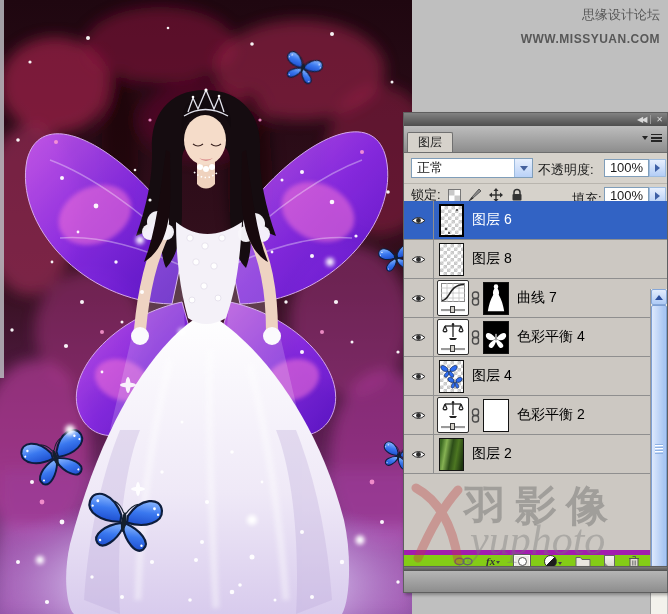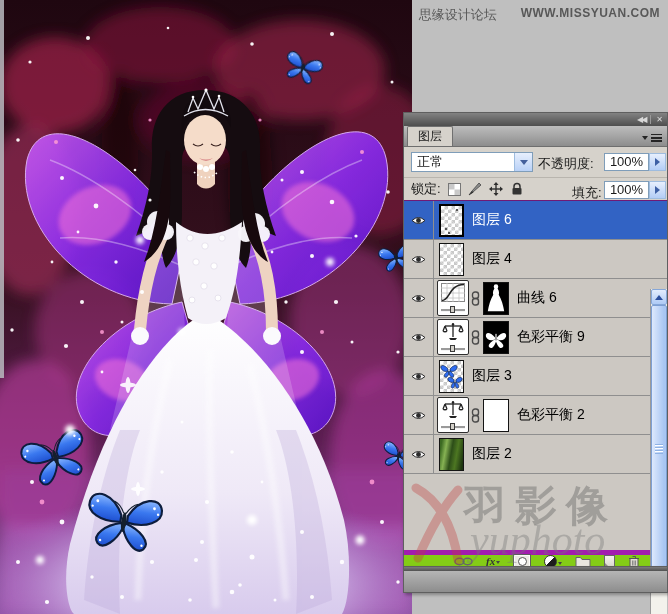--- a/index.html
+++ b/index.html
@@ -4,31 +4,31 @@
 <style>
   html,body{margin:0;padding:0;background:#888;}
   .stage{position:relative;width:668px;height:614px;background:#bfbfbf;overflow:hidden;
          font-family:"Liberation Sans",sans-serif;-webkit-font-smoothing:none;}
   
   .photo{position:absolute;left:0;top:0;z-index:0;display:block;}
   .edge-strip{position:absolute;left:0;top:0;width:4px;height:378px;background:rgba(186,186,192,.85);z-index:1;}
   .photo-number{position:absolute;left:112px;top:549px;z-index:1;font-size:40px;font-weight:bold;
                 letter-spacing:3px;color:rgba(255,255,255,.20);font-family:"DejaVu Sans",sans-serif;}
   
-  .site-credit{position:absolute;top:6px;right:8px;display:flex;gap:24px;align-items:flex-start;color:#585858;z-index:1;}
+  .site-credit{position:absolute;top:6px;right:8px;display:flex;gap:8px;align-items:flex-end;color:#585858;z-index:1;flex-direction:column;}
   .site-name{font-size:13px;}
   .site-url{font-size:12px;font-weight:bold;letter-spacing:.5px;}
   
   .layers-panel{position:absolute;left:403px;top:112px;width:265px;height:457px;background:#d6d2cb;
                 border:1px solid #5f5f5f;box-sizing:border-box;z-index:3;box-shadow:2px 3px 4px rgba(0,0,0,.35);}
   .ptitle{height:13px;background:linear-gradient(#828282,#4e4e4e);display:flex;justify-content:flex-end;
           align-items:center;gap:5px;padding:0 4px;color:#d9d9d9;font-size:8px;line-height:13px;}
   .ptitle .sep{width:1px;height:9px;background:#9a9a9a;}
   .collapse{letter-spacing:-2px;}
-  .tabbar{height:21px;background:linear-gradient(#bdbdbd,#8d8d8d);border-bottom:1px solid #6e6e6e;
+  .tabbar{height:27px;background:linear-gradient(#bdbdbd,#8d8d8d);border-bottom:1px solid #6e6e6e;
           display:flex;align-items:flex-end;padding-left:3px;box-sizing:border-box;position:relative;}
   .tab{height:19px;line-height:19px;padding:0 10px;background:#d6d2cb;border:1px solid #707070;border-bottom:none;
        border-radius:2px 2px 0 0;font-size:12px;color:#1c1c1c;}
   .panel-menu{position:absolute;right:5px;top:6px;display:flex;align-items:center;gap:3px;cursor:default;}
   .pm-tri{width:0;height:0;border:3.5px solid transparent;border-top:4.5px solid #252525;margin-top:4px;}
   .pm-bars{width:11px;height:8px;background:repeating-linear-gradient(#252525 0 1.5px,transparent 1.5px 3.2px);}
   
   .controls{position:relative;height:53px;border-bottom:1px solid #701a75;font-size:13px;color:#1a1a1a;}
   .controls::after{content:"";position:absolute;left:0;right:0;top:30px;border-top:1px solid #b9b5ae;}
   .dropdown{position:absolute;left:7px;top:5px;width:122px;height:20px;background:#fff;border:1px solid #7f9db9;
@@ -453,21 +453,21 @@
 
 
       <div class="lrow">
         <div class="eyecell">
           <svg width="15" height="11" viewBox="0 0 15 11">
               <path d="M1,5.5 Q7.5,-0.5 14,5.5 Q7.5,11.5 1,5.5 Z" fill="#f8f8f8" stroke="#2b2b2b"></path>
               <circle cx="7.5" cy="5.5" r="2.4" fill="#2b2b2b"></circle>
             </svg>
         </div>
         <div class="thumb checker"></div>
-        <span class="lname">图层 4</span>
+        <span class="lname">图层 8</span>
       </div>
 
       <div class="lrow">
         <div class="eyecell">
           <svg width="15" height="11" viewBox="0 0 15 11">
               <path d="M1,5.5 Q7.5,-0.5 14,5.5 Q7.5,11.5 1,5.5 Z" fill="#f8f8f8" stroke="#2b2b2b"></path>
               <circle cx="7.5" cy="5.5" r="2.4" fill="#2b2b2b"></circle>
             </svg>
         </div>
         <div class="adjthumb">
@@ -481,21 +481,21 @@
         <svg class="chain" width="9" height="15" viewBox="0 0 9 15">
             <rect x="1.5" y="1" width="6" height="6.5" rx="2.5" fill="none" stroke="#4a4a4a" stroke-width="1.4"></rect>
             <rect x="1.5" y="7.5" width="6" height="6.5" rx="2.5" fill="none" stroke="#4a4a4a" stroke-width="1.4"></rect>
           </svg>
         <div class="maskthumb">
           <svg width="24" height="31" viewBox="0 0 26 34">
               <path d="M13,4 C10,7 9,10 10,13 C7,18 5,25 4,31 L22,31 C21,25 19,18 16,13 C17,10 16,7 13,4 Z" fill="#fff"></path>
               <circle cx="13" cy="4" r="2.5" fill="#fff"></circle>
             </svg>
         </div>
-        <span class="lname">曲线 6</span>
+        <span class="lname">曲线 7</span>
       </div>
 
 
       <div class="lrow">
         <div class="eyecell">
           <svg width="15" height="11" viewBox="0 0 15 11">
               <path d="M1,5.5 Q7.5,-0.5 14,5.5 Q7.5,11.5 1,5.5 Z" fill="#f8f8f8" stroke="#2b2b2b"></path>
               <circle cx="7.5" cy="5.5" r="2.4" fill="#2b2b2b"></circle>
             </svg>
         </div>
@@ -522,21 +522,21 @@
           <svg width="24" height="31" viewBox="0 0 26 34">
               <g fill="#fff">
                 <path d="M12,17 C6,10 1,11 2,16 C3,20 8,21 12,19 Z"></path>
                 <path d="M12,19 C7,22 3,26 6,28 C9,30 12,25 13,21 Z"></path>
                 <path d="M14,17 C20,10 25,11 24,16 C23,20 18,21 14,19 Z"></path>
                 <path d="M14,19 C19,22 23,26 20,28 C17,30 14,25 13,21 Z"></path>
                 <rect x="12.4" y="13" width="1.2" height="9"></rect>
               </g>
             </svg>
         </div>
-        <span class="lname">色彩平衡 9</span>
+        <span class="lname">色彩平衡 4</span>
       </div>
 
       <div class="lrow">
         <div class="eyecell">
           <svg width="15" height="11" viewBox="0 0 15 11">
               <path d="M1,5.5 Q7.5,-0.5 14,5.5 Q7.5,11.5 1,5.5 Z" fill="#f8f8f8" stroke="#2b2b2b"></path>
               <circle cx="7.5" cy="5.5" r="2.4" fill="#2b2b2b"></circle>
             </svg>
         </div>
         <div class="thumb checker">
@@ -546,21 +546,21 @@
                 <path d="M8,10 C5,12 3,15 5,16 C7,17 9,14 9,11 Z"></path>
               <path d="M10,8 C14,3 18,4 17,7 C16,10 13,11 10,10 Z"></path>
                 <path d="M10,10 C13,12 15,15 13,16 C11,17 9,14 9,11 Z"></path>
               <path d="M14,19 C11,15 7,16 8,19 C9,21 12,22 14,21 Z"></path>
                 <path d="M14,21 C12,23 10,26 12,27 C14,28 15,24 15,22 Z"></path>
               <path d="M16,19 C19,15 23,16 22,19 C21,21 18,22 16,21 Z"></path>
                 <path d="M16,21 C18,23 20,26 18,27 C16,28 15,24 15,22 Z"></path>
             </g>
           </svg>
         </div>
-        <span class="lname">图层 3</span>
+        <span class="lname">图层 4</span>
       </div>
 
       <div class="lrow">
         <div class="eyecell">
           <svg width="15" height="11" viewBox="0 0 15 11">
               <path d="M1,5.5 Q7.5,-0.5 14,5.5 Q7.5,11.5 1,5.5 Z" fill="#f8f8f8" stroke="#2b2b2b"></path>
               <circle cx="7.5" cy="5.5" r="2.4" fill="#2b2b2b"></circle>
             </svg>
         </div>
         <div class="adjthumb">

